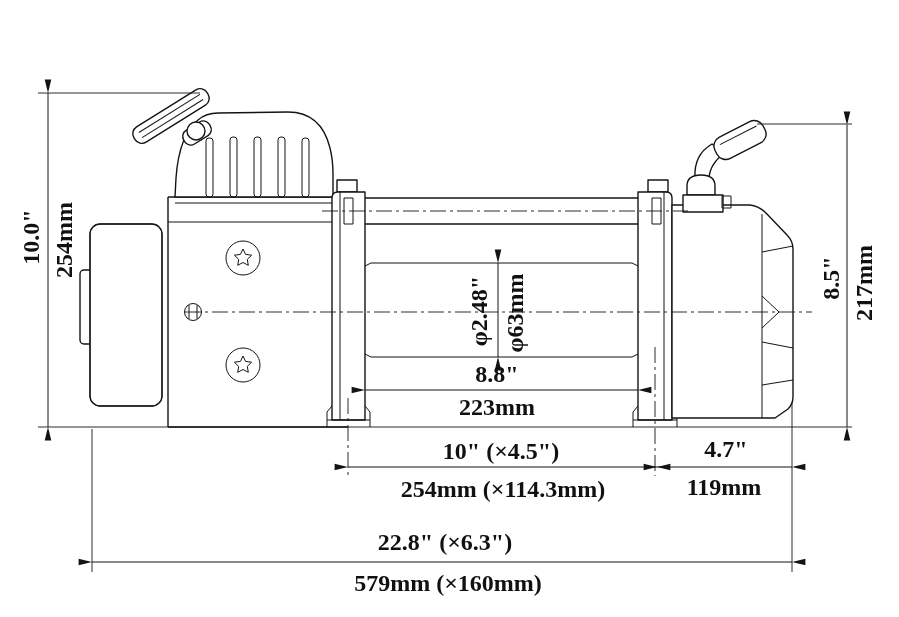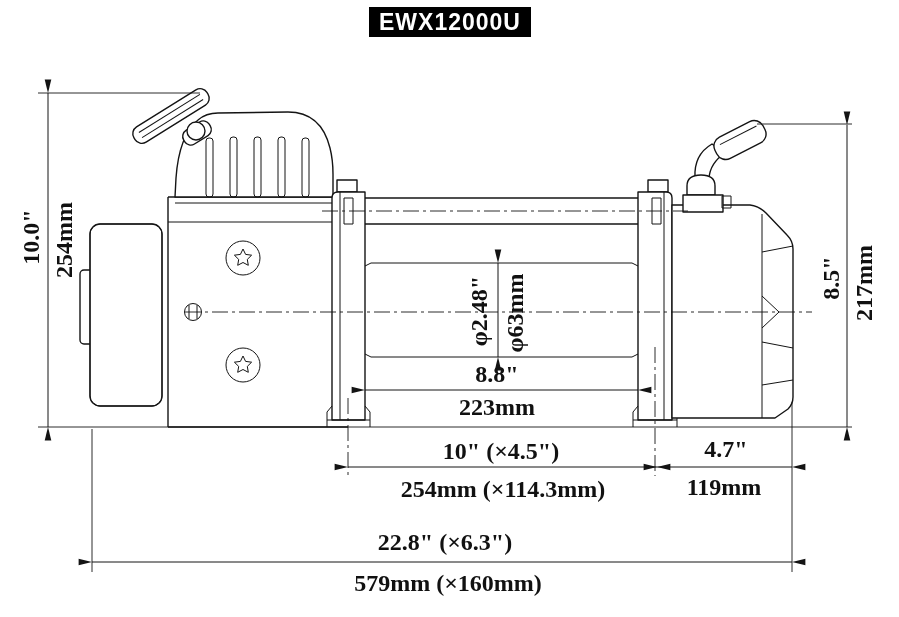--- a/index.html
+++ b/index.html
@@ -12,21 +12,20 @@
   .t{stroke:#141414;stroke-width:1;fill:none;stroke-linejoin:round;}
   .cl{stroke:#141414;stroke-width:0.9;fill:none;stroke-dasharray:16 4 3 4;}
   .dim{stroke:#141414;stroke-width:1;fill:none;}
   .ext{stroke:#141414;stroke-width:0.9;fill:none;}
   .dt{font:bold 24px "Liberation Serif",serif;fill:#111;text-anchor:middle;}
 </style>
 </head>
 <body>
 
 <div id="stage">
-  <div id="title-badge">EWX12000U</div>
 
   <svg width="899" height="617" viewBox="0 0 899 617">
     <defs>
       <marker id="arw" viewBox="0 0 14 8" refX="1" refY="4" markerWidth="15" markerHeight="9" orient="auto-start-reverse">
         <path d="M1,4 L13.5,0.9 L13.5,7.1 Z" fill="#141414"></path>
       </marker>
       <pattern id="ribs" patternUnits="userSpaceOnUse" width="14" height="9" patternTransform="rotate(-5)">
         <line x1="0" y1="2" x2="14" y2="2" stroke="#141414" stroke-width="1"></line>
         <line x1="0" y1="6.5" x2="14" y2="6.5" stroke="#141414" stroke-width="0.6"></line>
       </pattern>

